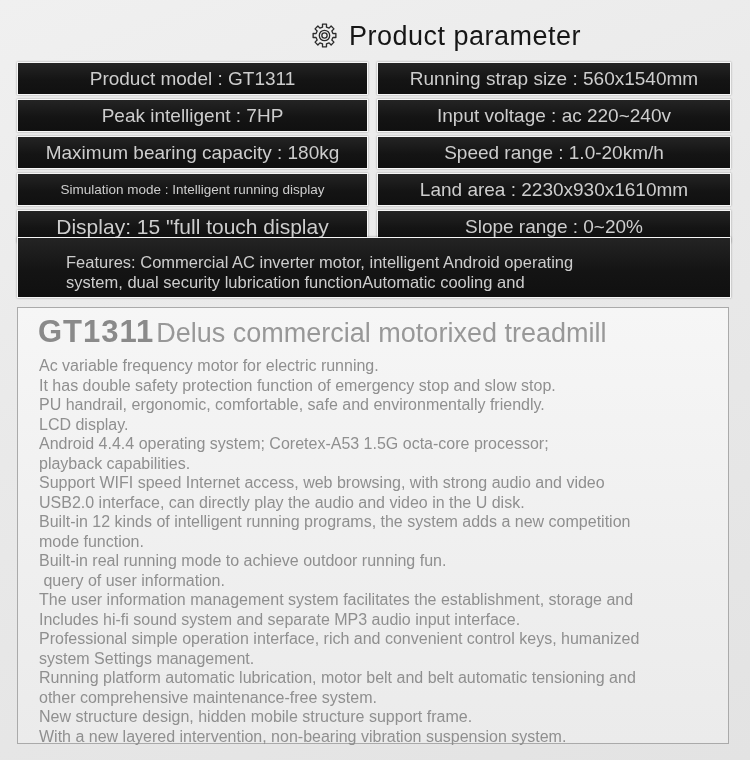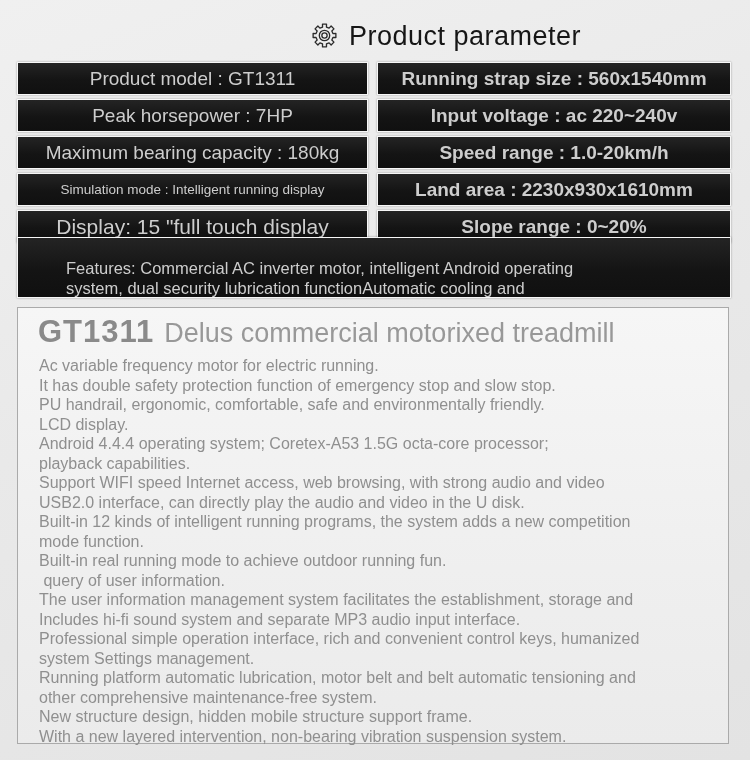--- a/index.html
+++ b/index.html
@@ -16,54 +16,54 @@
     display:flex;align-items:flex-end;gap:8px;
   }
   .hdr .gear{width:33px;height:33px;display:block;}
   .hdr .ttl{
     font-size:27px;color:#161616;letter-spacing:.5px;white-space:nowrap;
   }
 
   
   .col{position:absolute;top:62px;}
   .col-left{left:17px;width:351px;}
-  .col-right{left:377px;width:354px;font-weight:bold;}
+  .col-right{left:377px;width:354px;}
   .bar{
     height:31px;margin-bottom:4px;
     background:linear-gradient(180deg,#242424 0%,#141414 55%,#101010 100%);
     border:1px solid #f7f7f7;
     box-shadow:0 0 2px rgba(0,0,0,.35);
     display:flex;align-items:center;justify-content:center;
     color:#cdcdcd;font-size:19px;white-space:nowrap;
   }
   .bar.small{font-size:13.5px;}
   .bar.large{font-size:21px;}
 
   
   .features{
     position:absolute;left:17px;top:237px;width:714px;height:61px;
     box-sizing:border-box;
     background:linear-gradient(180deg,#242424 0%,#141414 55%,#101010 100%);
     border:1px solid #f7f7f7;
     box-shadow:0 0 2px rgba(0,0,0,.35);
     color:#cdcdcd;font-size:16.5px;
-    padding:20px 10px 0 48px;line-height:20px;
+    padding:14px 10px 0 48px;line-height:20px;
   }
   .features .f-line{white-space:pre;}
 
   
   .desc{
     position:absolute;left:17px;top:307px;width:712px;height:437px;
     box-sizing:border-box;
     border:1px solid #aaaaaa;
     background:linear-gradient(180deg,#f6f6f6 0%,#efefef 60%,#ebebeb 100%);
     overflow:visible;
   }
   .desc-head{
-    padding:6px 0 0 20px;height:40px;display:flex;align-items:baseline;gap:10px;
+    padding:6px 0 0 20px;height:40px;display:flex;align-items:baseline;gap:2px;
     white-space:nowrap;
   }
   .desc-head .model{font-size:31px;font-weight:bold;color:#8a8a8a;letter-spacing:1px;}
   .desc-head .subtitle{font-size:27px;font-weight:400;color:#989898;}
   .desc-body{padding:2px 10px 0 21px;color:#8f8f8f;font-size:16px;line-height:19.5px;}
   .desc-body .d-line{white-space:pre;}
 </style>
 </head>
 <body>
 
@@ -78,21 +78,21 @@
       </g>
     </svg>
     <span class="ttl">Product parameter</span>
   </div>
 
   <div class="col col-left">
     <div class="bar">
         <span>Product model : GT1311</span>
       </div>
     <div class="bar">
-        <span>Peak horsepower : 7HP</span>
+        <span>Peak intelligent : 7HP</span>
       </div>
     <div class="bar">
         <span>Maximum bearing capacity : 180kg</span>
       </div>
     <div class="bar small">
         <span>Simulation mode : Intelligent running display</span>
       </div>
     <div class="bar large">
         <span>Display: 15 "full touch display</span>
       </div>

